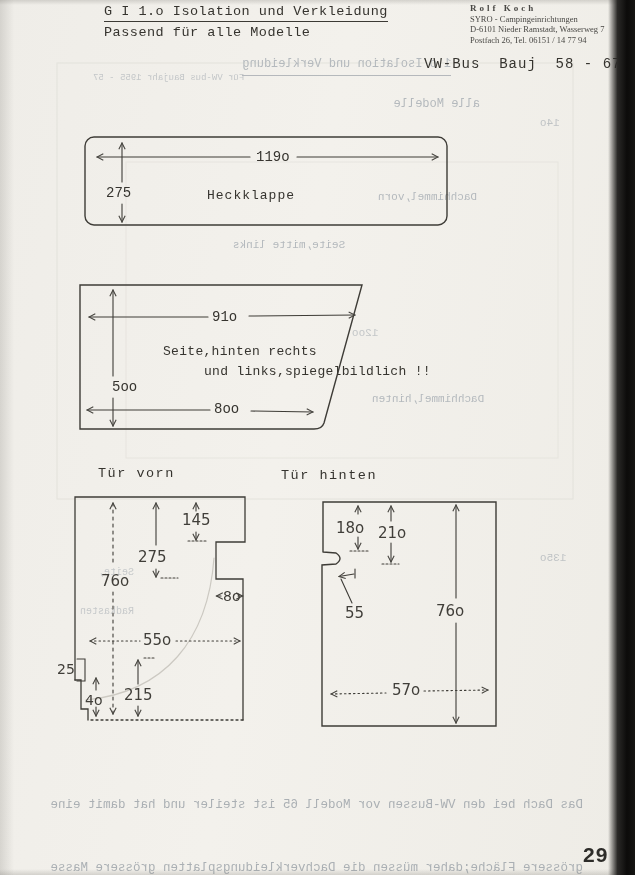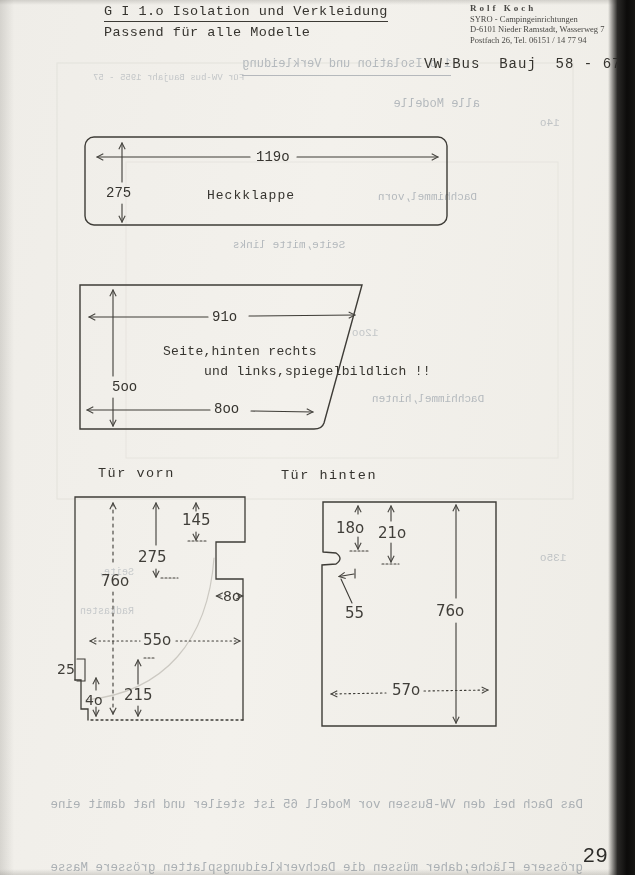--- a/index.html
+++ b/index.html
@@ -26,21 +26,21 @@
   .model{font-size:14px;letter-spacing:1px;}
   .letterhead{font-family:"Liberation Serif",serif;color:#494845;line-height:10.5px;}
   .lh1{font-size:9px;font-weight:bold;letter-spacing:3px;}
   .lh2{font-size:8.5px;}
   .dlabel{font-size:14px;}
   .note{font-size:13px;letter-spacing:.3px;}
   .sect{font-size:13.5px;letter-spacing:1.5px;}
   .bleed{position:absolute;transform:scaleX(-1);color:#b4b9bd;
     font-family:"Liberation Mono",monospace;white-space:pre;z-index:1;}
   .bleed .u{border-bottom:1px solid rgba(160,166,172,.75);padding-bottom:1px;display:inline-block;}
-  .pageno{font-family:"Liberation Sans",sans-serif;font-weight:normal;font-size:21px;
+  .pageno{font-family:"Liberation Sans",sans-serif;font-weight:bold;font-size:21px;
     color:#2d2c29;letter-spacing:1px;}
   svg{position:absolute;left:0;top:0;z-index:2;}
   .txt{z-index:3;}
 </style>
 </head>
 <body>
 
 <div class="scan">
 
   <svg width="635" height="875" style="z-index:1">

